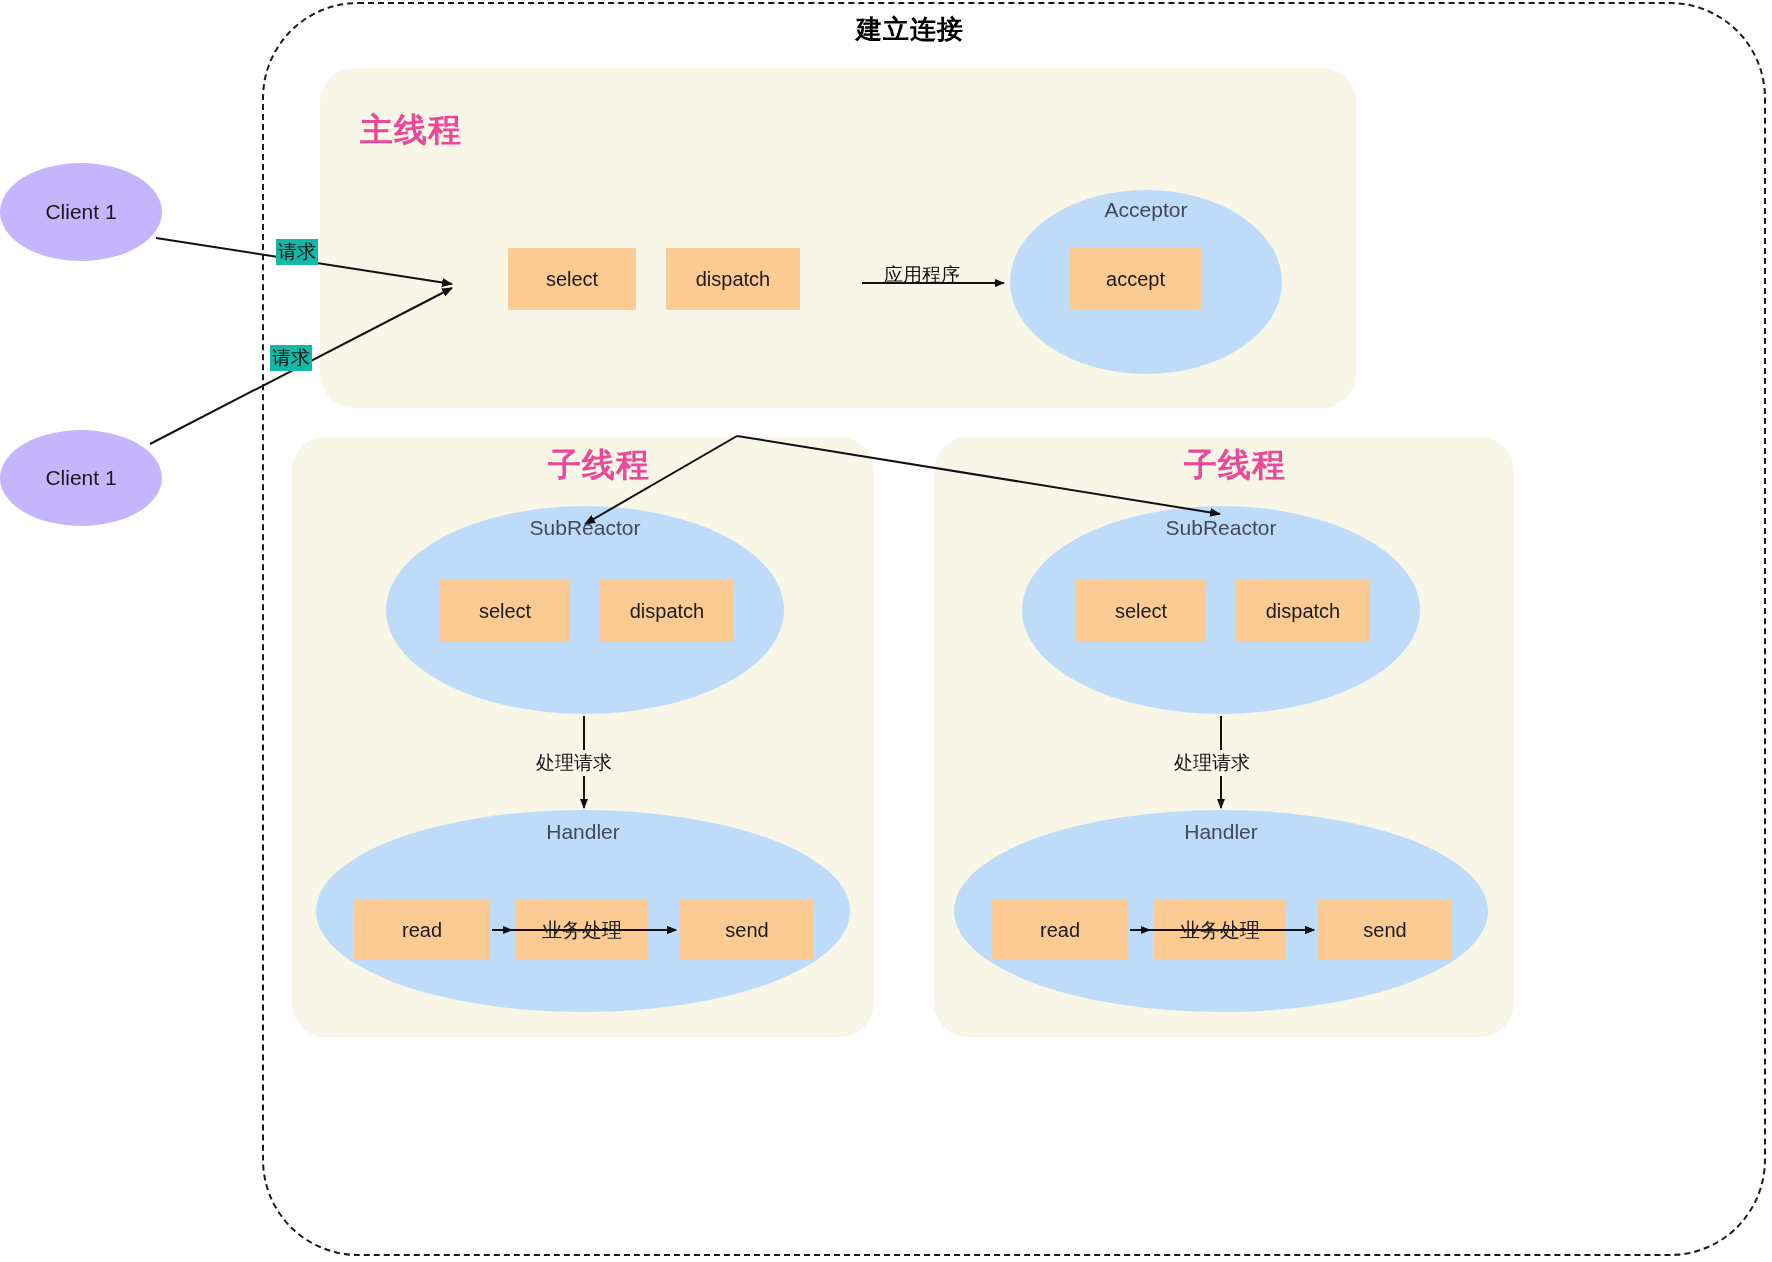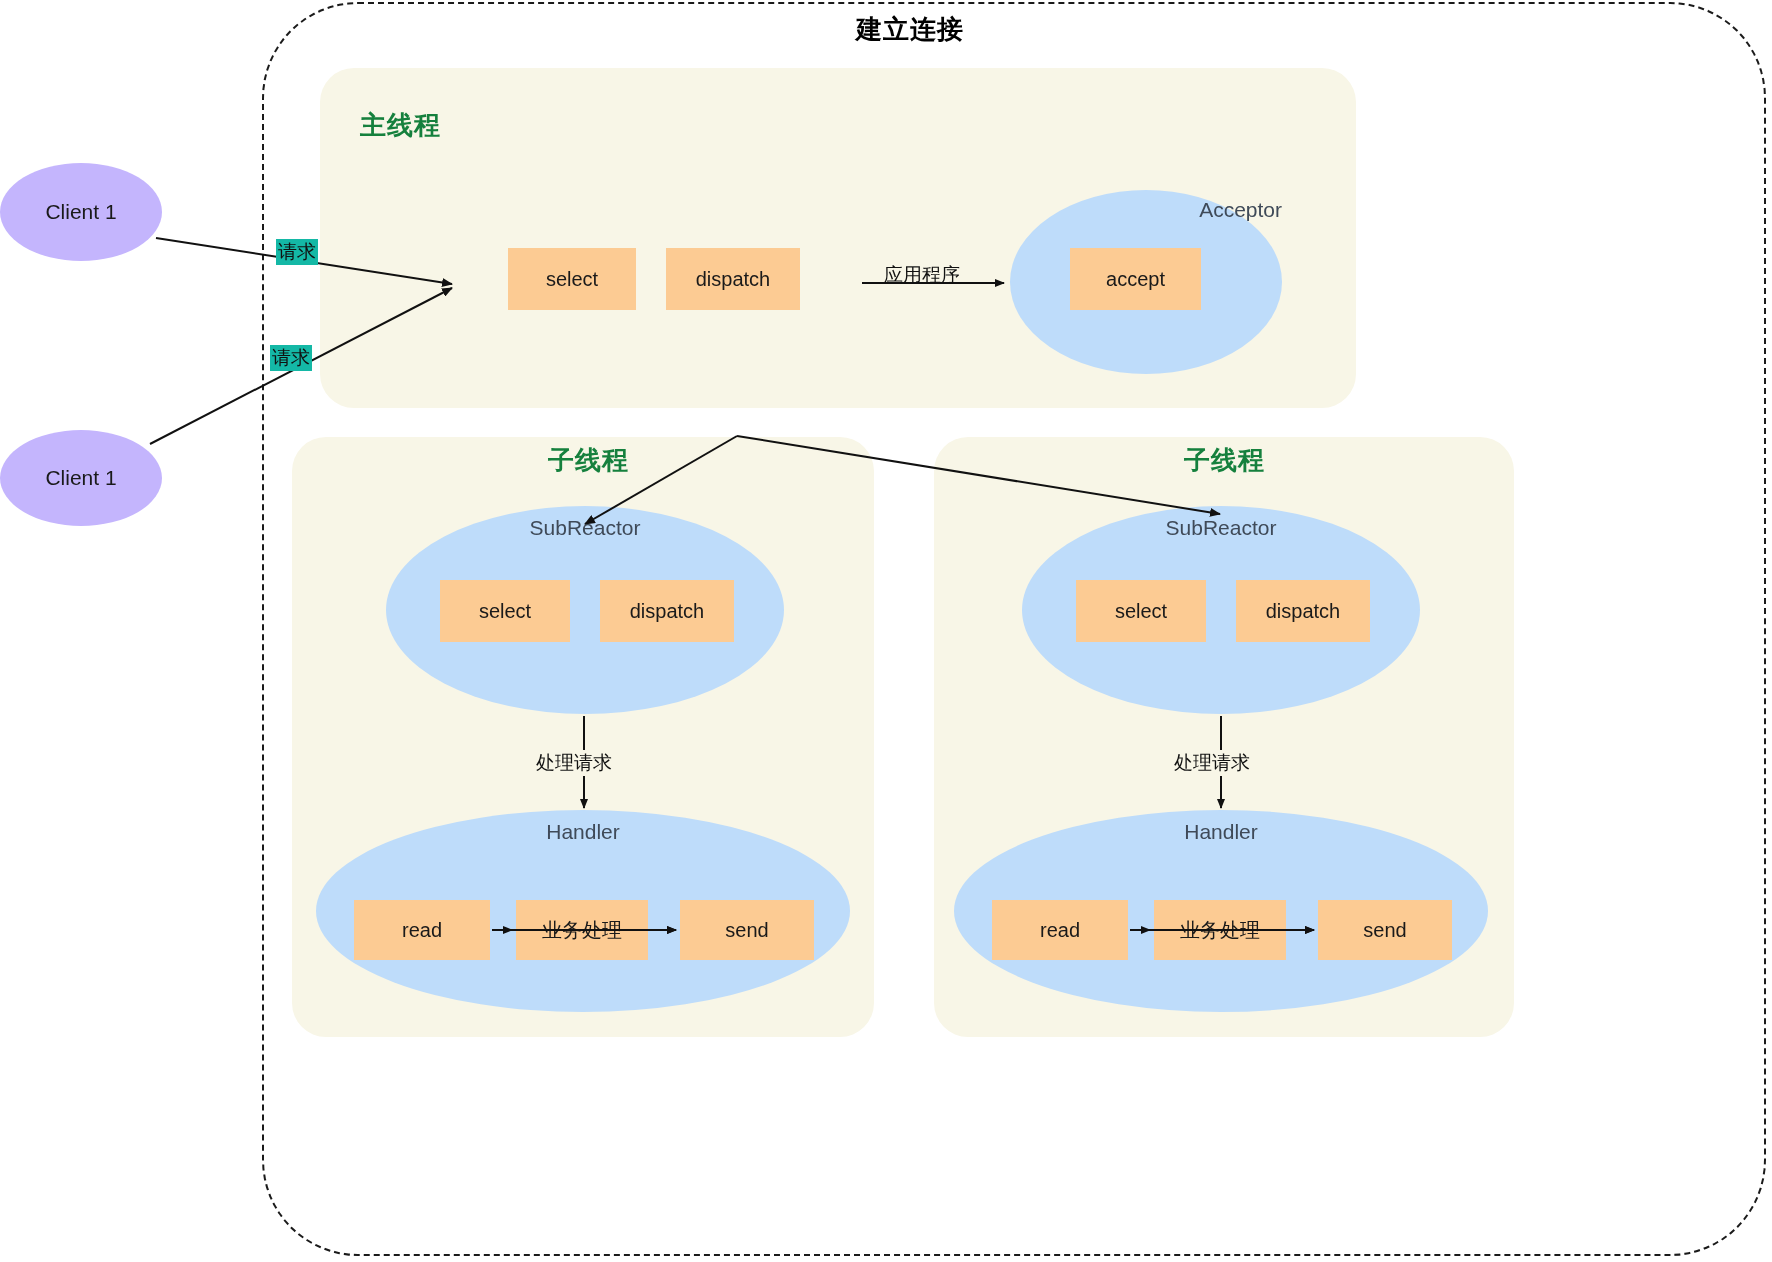--- a/index.html
+++ b/index.html
@@ -51,23 +51,23 @@
     position: absolute;
     background: #f8f6e7;
     border-radius: 34px;
   }
   #panel-main   { left: 320px;  top: 68px;  width: 1036px; height: 340px; }
   #panel-sub-1  { left: 292px;  top: 437px; width: 582px;  height: 600px; }
   #panel-sub-2  { left: 934px;  top: 437px; width: 580px;  height: 600px; }
 
   .panel-title {
     position: absolute;
-    font-size: 26px;
+    font-size: 33px;
     font-weight: bold;
-    color: #15803d;
+    color: #ec4899;
     letter-spacing: 1px;
     white-space: nowrap;
   }
   #title-main  { left: 360px;  top: 108px; }
   #title-sub-1 { left: 548px;  top: 443px; }
   #title-sub-2 { left: 1184px; top: 443px; }
 
   
   .ellipse-blue {
     position: absolute;
@@ -80,21 +80,21 @@
     text-align: center;
     font-size: 21px;
     color: #3f4a58;
     white-space: nowrap;
   }
   
   #ell-mainreactor { left: 456px;  top: 172px;  width: 388px;  height: 210px; }
   #ell-mainreactor .ellipse-label { top: 12px; color: #1f1f1f; }
   
   #ell-acceptor    { left: 1010px; top: 190px;  width: 272px;  height: 184px; }
-  #ell-acceptor .ellipse-label { top: 8px; text-align: right; }
+  #ell-acceptor .ellipse-label { top: 8px; }
   
   #ell-subreactor-1 { left: 386px; top: 506px; width: 398px; height: 208px; }
   #ell-subreactor-1 .ellipse-label { top: 10px; }
   
   #ell-subreactor-2 { left: 1022px; top: 506px; width: 398px; height: 208px; }
   #ell-subreactor-2 .ellipse-label { top: 10px; }
   
   #ell-handler-1 { left: 316px; top: 810px; width: 534px; height: 202px; }
   #ell-handler-1 .ellipse-label { top: 10px; }
   

